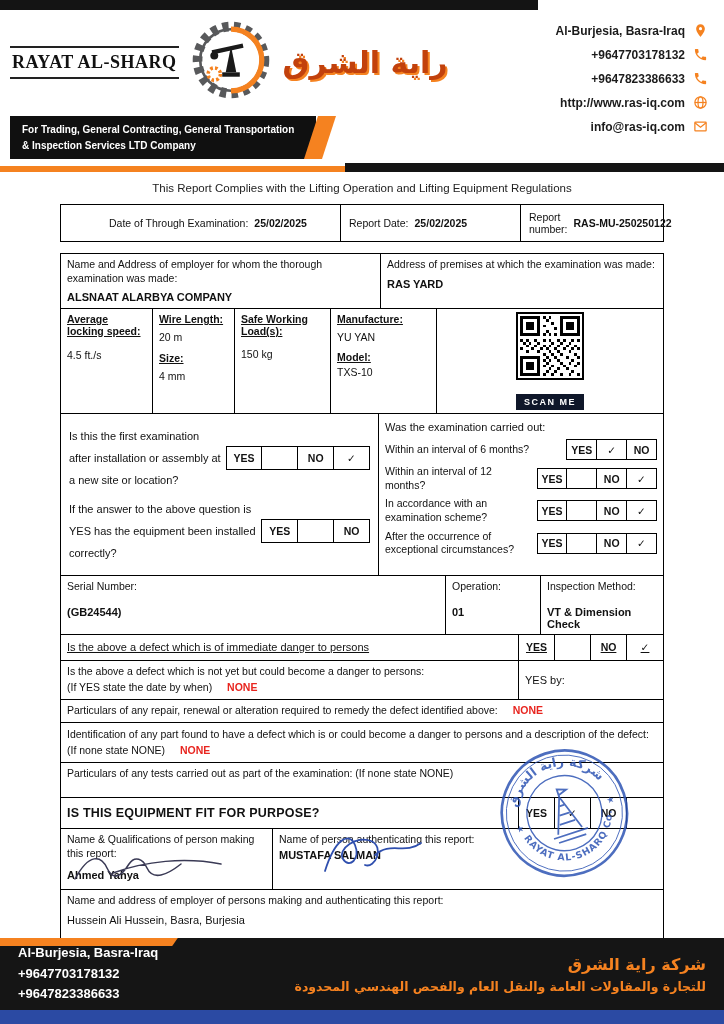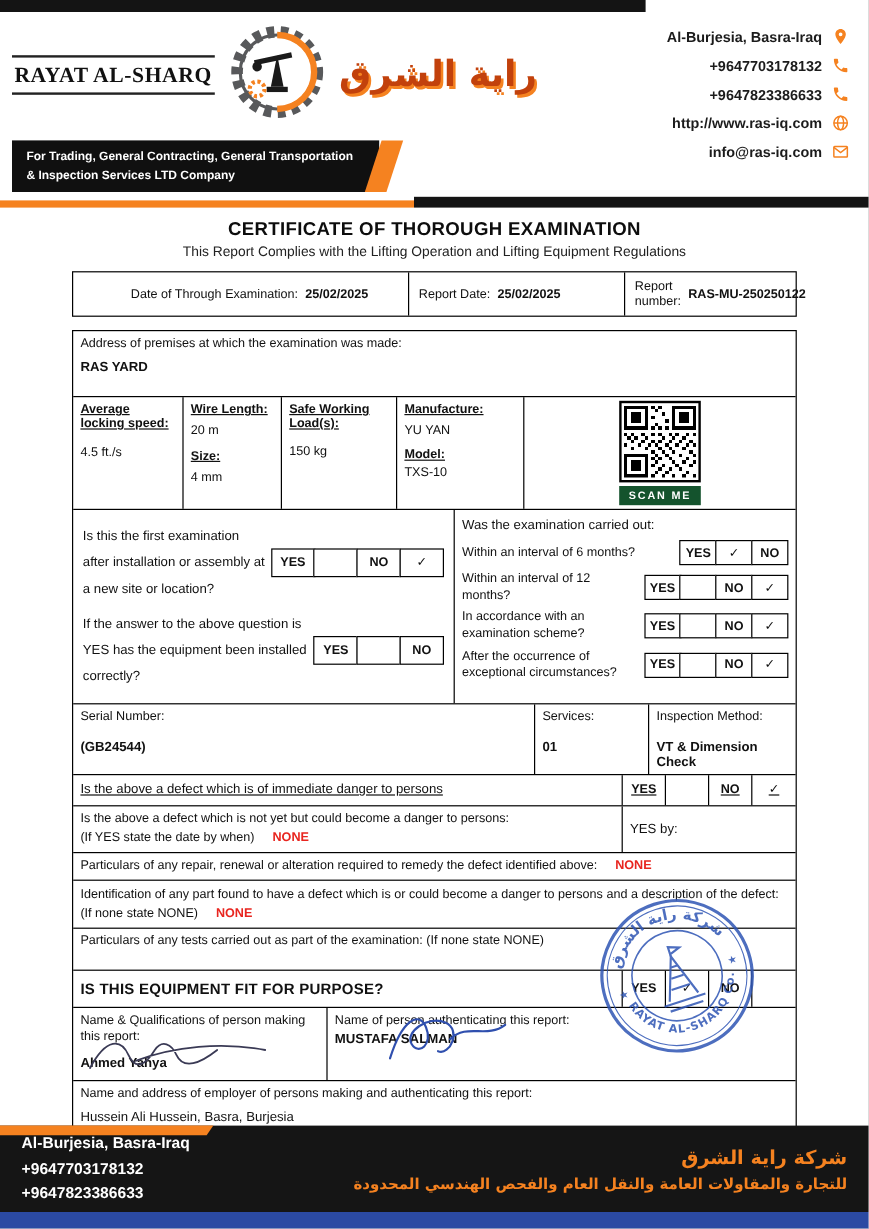--- a/index.html
+++ b/index.html
@@ -54,21 +54,21 @@
 
   .rowA .cell { min-height:54px; }
   .cA1 { flex:0 0 320px; }
 
   .rowB .cell { min-height:92px; }
   .cB1 { flex:0 0 136px; } .cB2 { flex:0 0 92px; } .cB3 { flex:0 0 82px; }
   .cB4 { flex:0 0 96px; } .cB5 { flex:0 0 106px; }
   .cB6 { flex:1; display:flex; flex-direction:column; align-items:center; justify-content:center; padding:3px; }
   .sub-val { font-size:10.5px; margin-top:4px; }
   .qr-frame { border:2px solid #000; background:#fff; padding:2px; line-height:0; }
-  .scanme { background:#14532d; color:#fff; font-size:9px; font-weight:700; padding:3px 0; width:68px; text-align:center; letter-spacing:1.5px; margin-top:3px; }
+  .scanme { background:#0f172a; color:#fff; font-size:9px; font-weight:700; padding:3px 0; width:68px; text-align:center; letter-spacing:1.5px; margin-top:14px; }
 
   .rowC .cell { min-height:132px; }
   .cC1 { flex:0 0 318px; padding:4px 8px; }
   .cC2 { flex:1; padding:4px 6px; }
   .qblock { display:flex; align-items:center; gap:4px; margin:7px 0; }
   .qtext { flex:1; font-size:11px; line-height:2.0; }
   .strip { display:flex; flex-shrink:0; }
   .strip .box { width:37px; height:24px; border:1.2px solid #000; margin-left:-1.2px; background:#fff;
                 display:flex; align-items:center; justify-content:center; font-weight:700; font-size:10.5px; }
   .strip .box:first-child { margin-left:0; }
@@ -202,21 +202,20 @@
       </div>
     </div>
   </div>
 
   <div class="divider">
     <div class="div-orange"></div>
     <div class="div-black"></div>
   </div>
 
   <div class="title-block">
-    <h1>CERTIFICATE OF THOROUGH EXAMINATION</h1>
     <div class="subtitle">This Report Complies with the Lifting Operation and Lifting Equipment Regulations</div>
   </div>
 
   <div class="content">
 
     <div class="meta-row">
       <div class="meta-cell mc1">
         <span>Date of Through Examination:</span>
         <span class="meta-val">25/02/2025</span>
       </div>
@@ -226,20 +225,24 @@
       </div>
       <div class="meta-cell mc3">
         <span>Report number:</span>
         <span class="meta-val">RAS-MU-250250122</span>
       </div>
     </div>
 
     <div class="main">
 
       <div class="trow rowA">
+        <div class="cell cA1">
+          <div class="lbl">Name and Address of employer for whom the thorough examination was made:</div>
+          <div class="val">ALSNAAT ALARBYA COMPANY</div>
+        </div>
         <div class="cell grow">
           <div class="lbl">Address of premises at which the examination was made:</div>
           <div class="val">RAS YARD</div>
         </div>
       </div>
 
       <div class="trow rowB">
         <div class="cell cB2">
           <span class="ul">Average locking speed:</span>
           <div class="sub-val" style="margin-top:10px;">4.5 ft./s</div>
@@ -345,21 +348,21 @@
           </div>
         </div>
       </div>
 
       <div class="trow rowD">
         <div class="cell cD1">
           <div class="lbl">Serial Number:</div>
           <div class="val" style="margin-top:12px;">(GB24544)</div>
         </div>
         <div class="cell cD2">
-          <div class="lbl">Services:</div>
+          <div class="lbl">Operation:</div>
           <div class="val" style="margin-top:12px;">01</div>
         </div>
         <div class="cell cD3">
           <div class="lbl">Inspection Method:</div>
           <div class="val" style="margin-top:12px;">VT &amp; Dimension Check</div>
         </div>
       </div>
 
       <div class="trow rowE">
         <div class="cell grow etext">Is the above a defect which is of immediate danger to persons</div>

